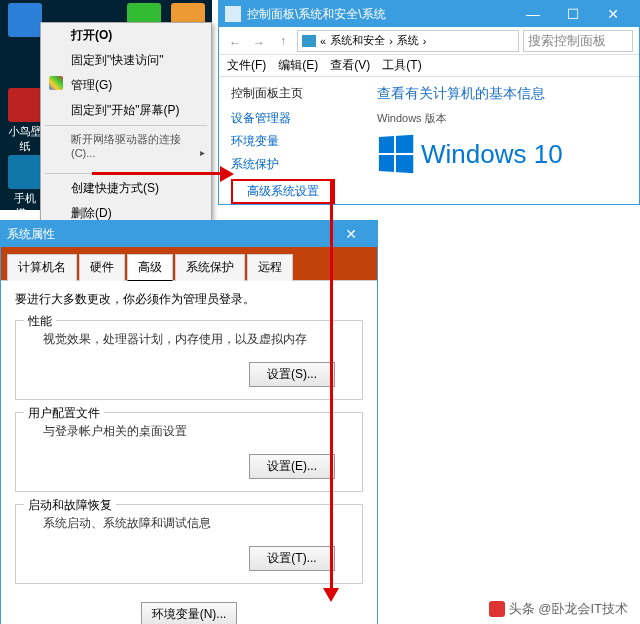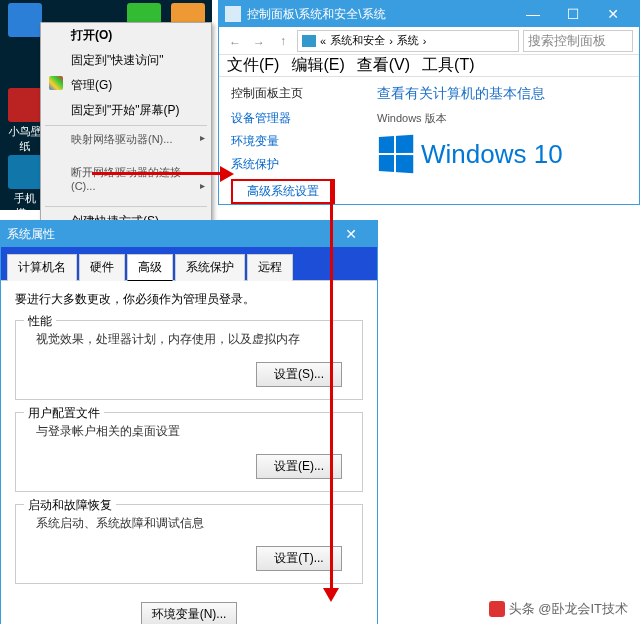--- a/index.html
+++ b/index.html
@@ -22,40 +22,40 @@
 .cpwin { position: absolute; top: 0; left: 218px; width: 422px; height: 205px; background: #fff; border: 1px solid #3a9de0; }
 .titlebar { height: 26px; background: #3a9de0; color: #fff; display: flex; align-items: center; padding: 0 6px; font-size: 12px; }
 .titlebar .icon { width: 16px; height: 16px; background: #fff; margin-right: 6px; opacity: .8; }
 .titlebar .sp { flex: 1; }
 .titlebar .wbtn { width: 40px; text-align: center; font-size: 14px; }
 .cp-toolbar { height: 28px; display: flex; align-items: center; padding: 0 6px; border-bottom: 1px solid #e0e0e0; gap: 4px; font-size: 12px; }
 .navbtn { width: 20px; height: 20px; color: #888; text-align: center; line-height: 20px; }
 .crumb { display: flex; align-items: center; gap: 4px; flex: 1; border: 1px solid #ccc; height: 22px; padding: 0 4px; font-size: 11px; }
 .crumb .pc { width: 14px; height: 12px; background: #39c; }
 .searchbox { width: 110px; height: 22px; border: 1px solid #ccc; font-size: 13px; padding: 0 4px; color: #888; display: flex; align-items: center; }
-.menubar { height: 22px; display: flex; align-items: center; gap: 12px; padding: 0 8px; font-size: 16px; border-bottom: 1px solid #e0e0e0; }
+.menubar { height: 22px; display: flex; align-items: center; gap: 12px; padding: 0 8px; font-size: 12px; border-bottom: 1px solid #e0e0e0; }
 .cp-body { display: flex; height: calc(100% - 76px); }
 .cp-side { width: 150px; padding: 8px 12px; }
 .cp-side .hdr { font-size: 12px; margin-bottom: 8px; color: #222; }
 .cp-link { color: #0066cc; font-size: 12px; margin-bottom: 6px; cursor: pointer; }
 .cp-main { flex: 1; padding: 8px; }
 .cp-h { color: #1a6ec8; font-size: 14px; margin-bottom: 8px; }
 .sub { font-size: 11px; color: #555; margin-bottom: 10px; }
 .winlogo { display: flex; align-items: center; gap: 8px; font-size: 26px; color: #0078d7; font-weight: 300; }
 .winlogo .sq { display: grid; grid-template: 1fr 1fr / 1fr 1fr; gap: 2px; width: 36px; height: 36px; transform: perspective(90px) rotateY(-18deg); }
 .winlogo .sq div { background: #0078d7; }
 
 
 .sysprop { position: absolute; top: 220px; left: 0; width: 378px; height: 500px; background: #fff; border: 1px solid #3a9de0; }
-.tabbar { display: flex; padding: 6px 6px 0; background: #1d4ed8; border-bottom: 1px solid #ccc; font-size: 12px; }
+.tabbar { display: flex; padding: 6px 6px 0; background: #c2410c; border-bottom: 1px solid #ccc; font-size: 12px; }
 .tab { padding: 4px 10px; border: 1px solid #ccc; border-bottom: none; margin-right: 2px; background: #f5f5f5; position: relative; top: 1px; }
 .tab.active { background: #fff; border-bottom: 1px solid #000000; }
 .dlg-body { padding: 10px 14px; }
 .msg { font-size: 12px; margin-bottom: 12px; }
-.group { border: 1px solid #ccc; padding: 10px 20px 12px; margin-bottom: 12px; position: relative; }
+.group { border: 1px solid #ccc; padding: 10px 27px 12px; margin-bottom: 12px; position: relative; }
 .group .gt { position: absolute; top: -8px; left: 8px; background: #fff; padding: 0 4px; font-size: 12px; }
 .group .desc { font-size: 12px; color: #333; margin-bottom: 14px; }
 .group .btnrow { text-align: right; }
 .btn { display: inline-block; min-width: 86px; padding: 3px 10px; border: 1px solid #999; background: linear-gradient(#fafafa,#e6e6e6); font-size: 12px; text-align: center; cursor: default; }
 .envrow { text-align: center; padding-top: 6px; }
 
 
 .arrow { position: absolute; pointer-events: none; }
 .arrow-line { position: absolute; background: #d00; }
 .arrow-head { position: absolute; width: 0; height: 0; }
@@ -86,21 +86,20 @@
     <span>手机模...</span>
   </div>
 </div>
 
 <div class="ctxmenu">
   <div class="ctx-item"><b>打开(O)</b></div>
   <div class="ctx-item">固定到"快速访问"</div>
   <div class="ctx-item"><span class="ctx-shield"></span><span>管理(G)</span></div>
   <div class="ctx-item">固定到"开始"屏幕(P)</div>
   <div class="ctx-sep"></div>
-  <div class="ctx-item sub">映射网络驱动器(N)...</div>
   <div class="ctx-item sub">断开网络驱动器的连接(C)...</div>
   <div class="ctx-sep"></div>
   <div class="ctx-item">创建快捷方式(S)</div>
   <div class="ctx-item">删除(D)</div>
   <div class="ctx-item">重命名(M)</div>
   <div class="ctx-sep"></div>
   <div class="ctx-item red-box">属性(R)</div>
 </div>
 
 <div class="cpwin">

